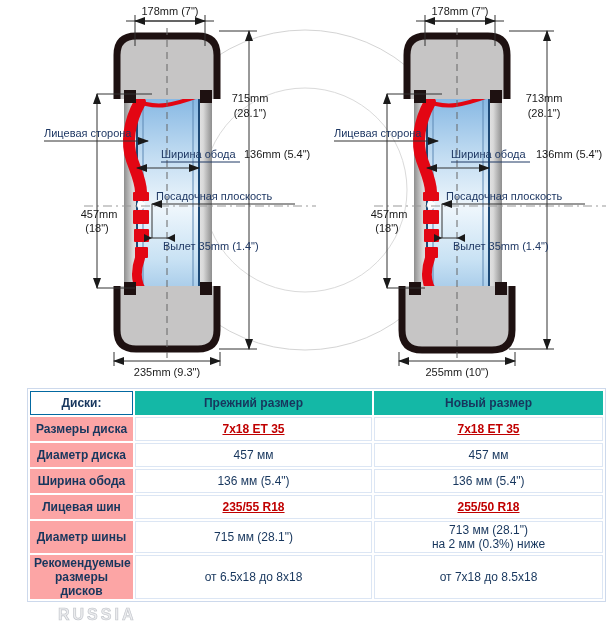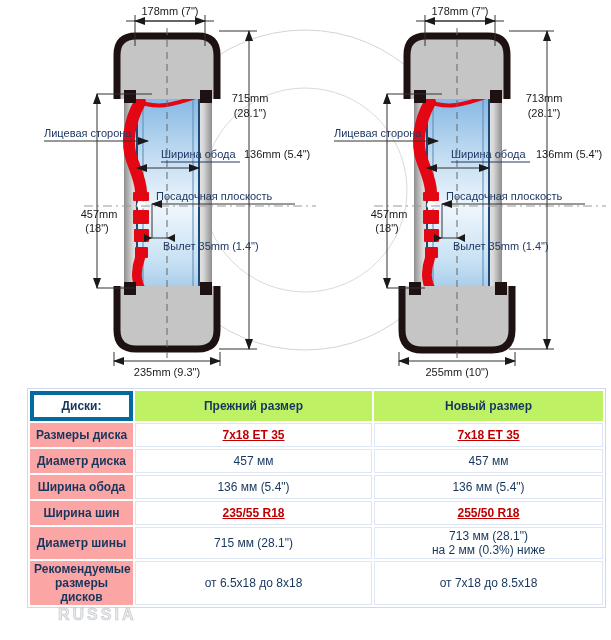--- a/index.html
+++ b/index.html
@@ -13,22 +13,22 @@
   
   #watermark{position:absolute;left:58px;top:606px;font-size:16px;font-weight:bold;
              letter-spacing:3px;color:rgba(145,150,160,0.18);
              -webkit-text-stroke:0.6px rgba(125,130,145,0.45);z-index:5;pointer-events:none;}
   
   #spec-table{position:absolute;left:27px;top:388px;width:577px;border-collapse:separate;
               border-spacing:2px;background:#fff;border:1px solid #cdd9ec;
               font-size:12px;color:#17365d;table-layout:fixed;}
   #spec-table td{text-align:center;vertical-align:middle;padding:1px 4px;line-height:14px;}
   td.lab{background:#fca5a5;font-weight:bold;}
-  td.sec{background:#fff;font-weight:bold;border:4px solid #0369a1;}
-  td.hdr{background:#bef264;font-weight:bold;}
+  td.sec{background:#fff;font-weight:bold;border:1px solid #0369a1;}
+  td.hdr{background:#14b8a6;font-weight:bold;}
   td.val{background:#fff;border:1px solid #dce6f4;margin-left:18px;}
   tr.h20 td{height:20px;}
   tr.h28 td{height:28px;}
   .redlink{color:#c00000;font-weight:bold;text-decoration:underline;cursor:pointer;}
   .note{display:block;}
 </style>
 </head>
 <body>
 
 <div id="stage">
@@ -260,21 +260,21 @@
         <td class="lab">Диаметр диска</td>
         <td class="val">457 мм</td>
         <td class="val">457 мм</td>
       </tr>
       <tr class="h20">
         <td class="lab">Ширина обода</td>
         <td class="val">136 мм (5.4")</td>
         <td class="val">136 мм (5.4")</td>
       </tr>
       <tr class="h20">
-        <td class="lab">Ширина шин</td>
+        <td class="lab">Лицевая шин</td>
         <td class="val"><span class="redlink">235/55 R18</span></td>
         <td class="val"><span class="redlink">255/50 R18</span></td>
       </tr>
       <tr class="h28">
         <td class="lab">Диаметр шины</td>
         <td class="val">715 мм (28.1")</td>
         <td class="val">
           <span class="note">713 мм (28.1")</span>
           <span class="note">на 2 мм (0.3%) ниже</span>
         </td>

